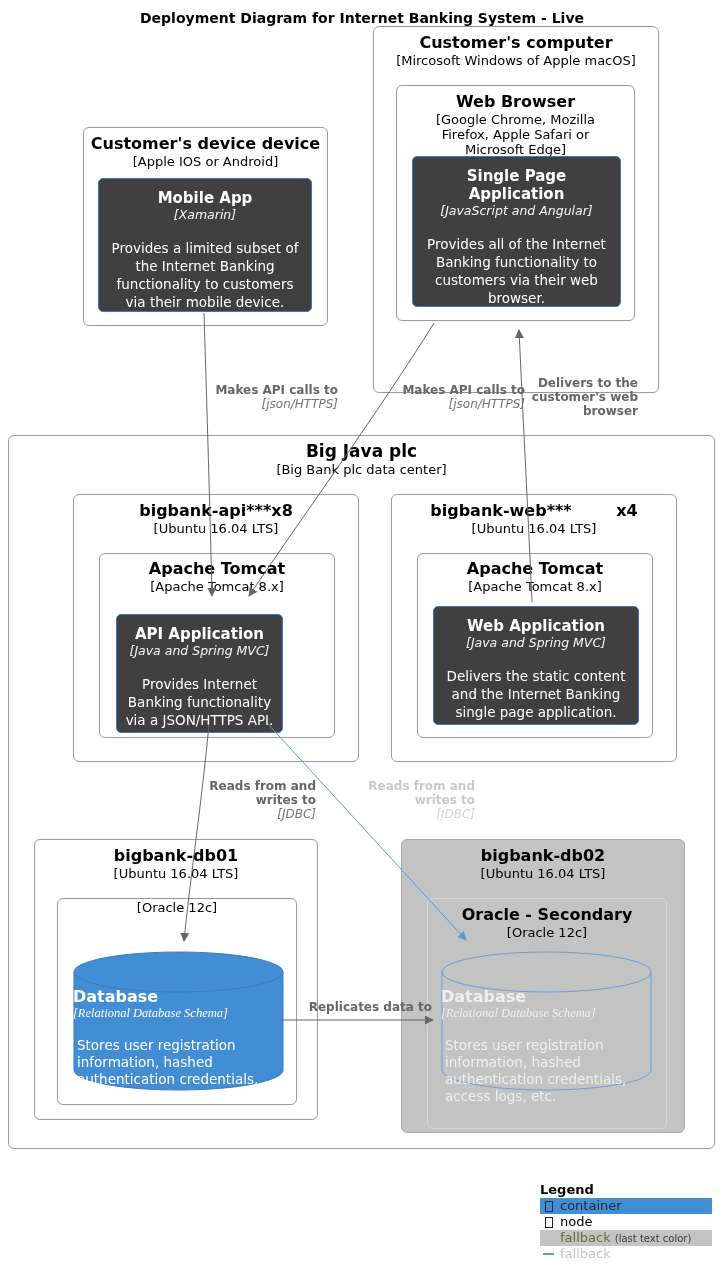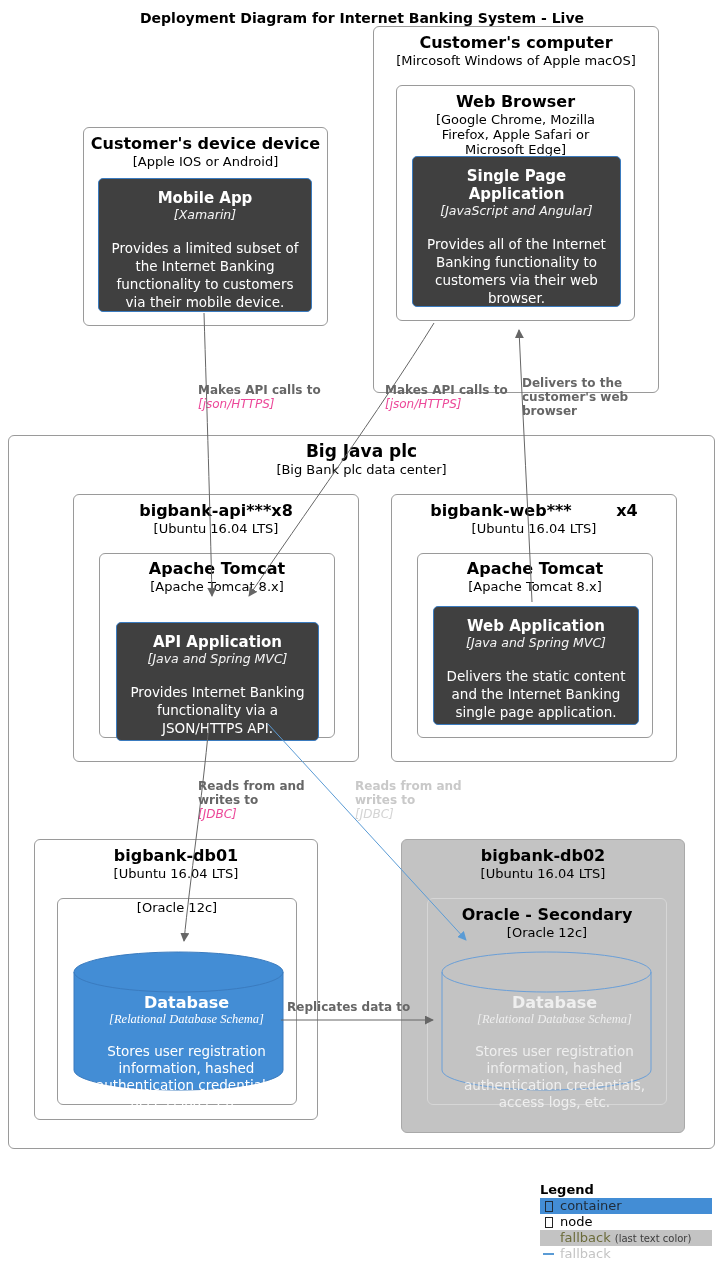--- a/index.html
+++ b/index.html
@@ -20,30 +20,30 @@
   
   .cbox{position:absolute;background:#404040;border:1px solid #3a7bbf;border-radius:5px;
         color:#fff;text-align:center;box-sizing:border-box;}
   .cbox-title{font-weight:bold;font-size:15px;line-height:18px;margin-top:10px;padding:0 6px;}
   .cbox-tech{font-style:italic;font-size:12.5px;line-height:15px;margin-top:0;color:rgba(255,255,255,.95);}
   .cbox-desc{font-size:13.5px;line-height:18px;margin-top:17px;padding:0 6px;}
 
   
   .cyl{position:absolute;}
   .cyl svg{position:absolute;left:0;top:0;}
-  .cyl-text{position:absolute;left:0;top:42px;width:100%;text-align:center;color:#fff;padding-left:8px;}
+  .cyl-text{position:absolute;left:0;top:36px;width:100%;color:#fff;}
   .cyl-title{font-weight:bold;font-size:16px;line-height:19px;}
   .cyl-tech{font-style:italic;font-size:12.5px;line-height:15px;font-family:Liberation Serif, serif;}
   .cyl-desc{font-size:13.5px;line-height:17px;margin-top:16px;padding:0 4px;}
   .cyl.faded .cyl-text{color:#efefef;}
 
   
-  .rel-label{position:absolute;text-align:left;font-size:12px;color:#666;}
+  .rel-label{position:absolute;text-align:right;font-size:12px;color:#666;}
   .rel-label .lbl{font-weight:bold;line-height:14px;}
-  .rel-label .tech{font-style:italic;font-weight:normal;color:#ec4899;line-height:14px;}
+  .rel-label .tech{font-style:italic;font-weight:normal;color:#737373;line-height:14px;}
   .rel-label.faded{color:#c9c9c9;}
   .rel-label.faded .tech{color:#d4d4d4;}
 
   
   #arrows{position:absolute;left:0;top:0;z-index:10;pointer-events:none;}
 
   
   #legend{position:absolute;left:540px;top:1181px;width:172px;font-size:13px;}
   .legend-title{font-weight:bold;font-size:13px;line-height:17px;}
   .legend-row{position:relative;height:16px;line-height:16px;padding-left:20px;box-sizing:border-box;}
@@ -89,21 +89,21 @@
   <div class="node" style="left:8px;top:435px;width:707px;height:714px;">
     <div class="node-title bank-title">Big Java plc</div>
     <div class="node-tech">[Big Bank plc data center]</div>
 
     <div class="node" style="left:64px;top:58px;width:286px;height:268px;">
       <div class="node-title">bigbank-api***x8</div>
       <div class="node-tech">[Ubuntu 16.04 LTS]</div>
       <div class="node" style="left:25px;top:58px;width:236px;height:185px;">
         <div class="node-title" style="margin-top:5px;">Apache Tomcat</div>
         <div class="node-tech">[Apache Tomcat 8.x]</div>
-        <div class="cbox" style="left:16px;top:68px;width:203px;height:119px;">
+        <div class="cbox" style="left:16px;top:60px;width:167px;height:119px;">
           <div class="cbox-title">API Application</div>
           <div class="cbox-tech">[Java and Spring MVC]</div>
           <div class="cbox-desc">Provides Internet Banking functionality via a JSON/HTTPS API.</div>
         </div>
       </div>
     </div>
 
     <div class="node" style="left:382px;top:58px;width:286px;height:268px;">
       <div class="node-title">bigbank-web***        x4</div>
       <div class="node-tech">[Ubuntu 16.04 LTS]</div>
@@ -133,21 +133,21 @@
             <div class="cyl-tech">[Relational Database Schema]</div>
             <div class="cyl-desc">Stores user registration information, hashed authentication credentials, access logs, etc.</div>
           </div>
         </div>
       </div>
     </div>
 
     <div class="node gray" style="left:392px;top:403px;width:284px;height:294px;">
       <div class="node-title">bigbank-db02</div>
       <div class="node-tech">[Ubuntu 16.04 LTS]</div>
-      <div class="node inner" style="left:25px;top:58px;width:240px;height:207px;">
+      <div class="node inner" style="left:25px;top:58px;width:240px;height:231px;">
         <div class="node-title">Oracle - Secondary</div>
         <div class="node-tech">[Oracle 12c]</div>
         <div class="cyl faded" style="left:13px;top:52px;width:211px;height:140px;">
           <svg width="211" height="140" viewBox="0 0 211 140">
             <path d="M1,21 A104.5,20 0 0 1 210,21 L210,119 A104.5,20 0 0 1 1,119 Z" fill="#c3c3c3" stroke="#6a9fd8" stroke-width="1"></path>
             <path d="M1,21 A104.5,20 0 0 0 210,21" fill="none" stroke="#6a9fd8" stroke-width="1"></path>
           </svg>
           <div class="cyl-text">
             <div class="cyl-title">Database</div>
             <div class="cyl-tech">[Relational Database Schema]</div>

